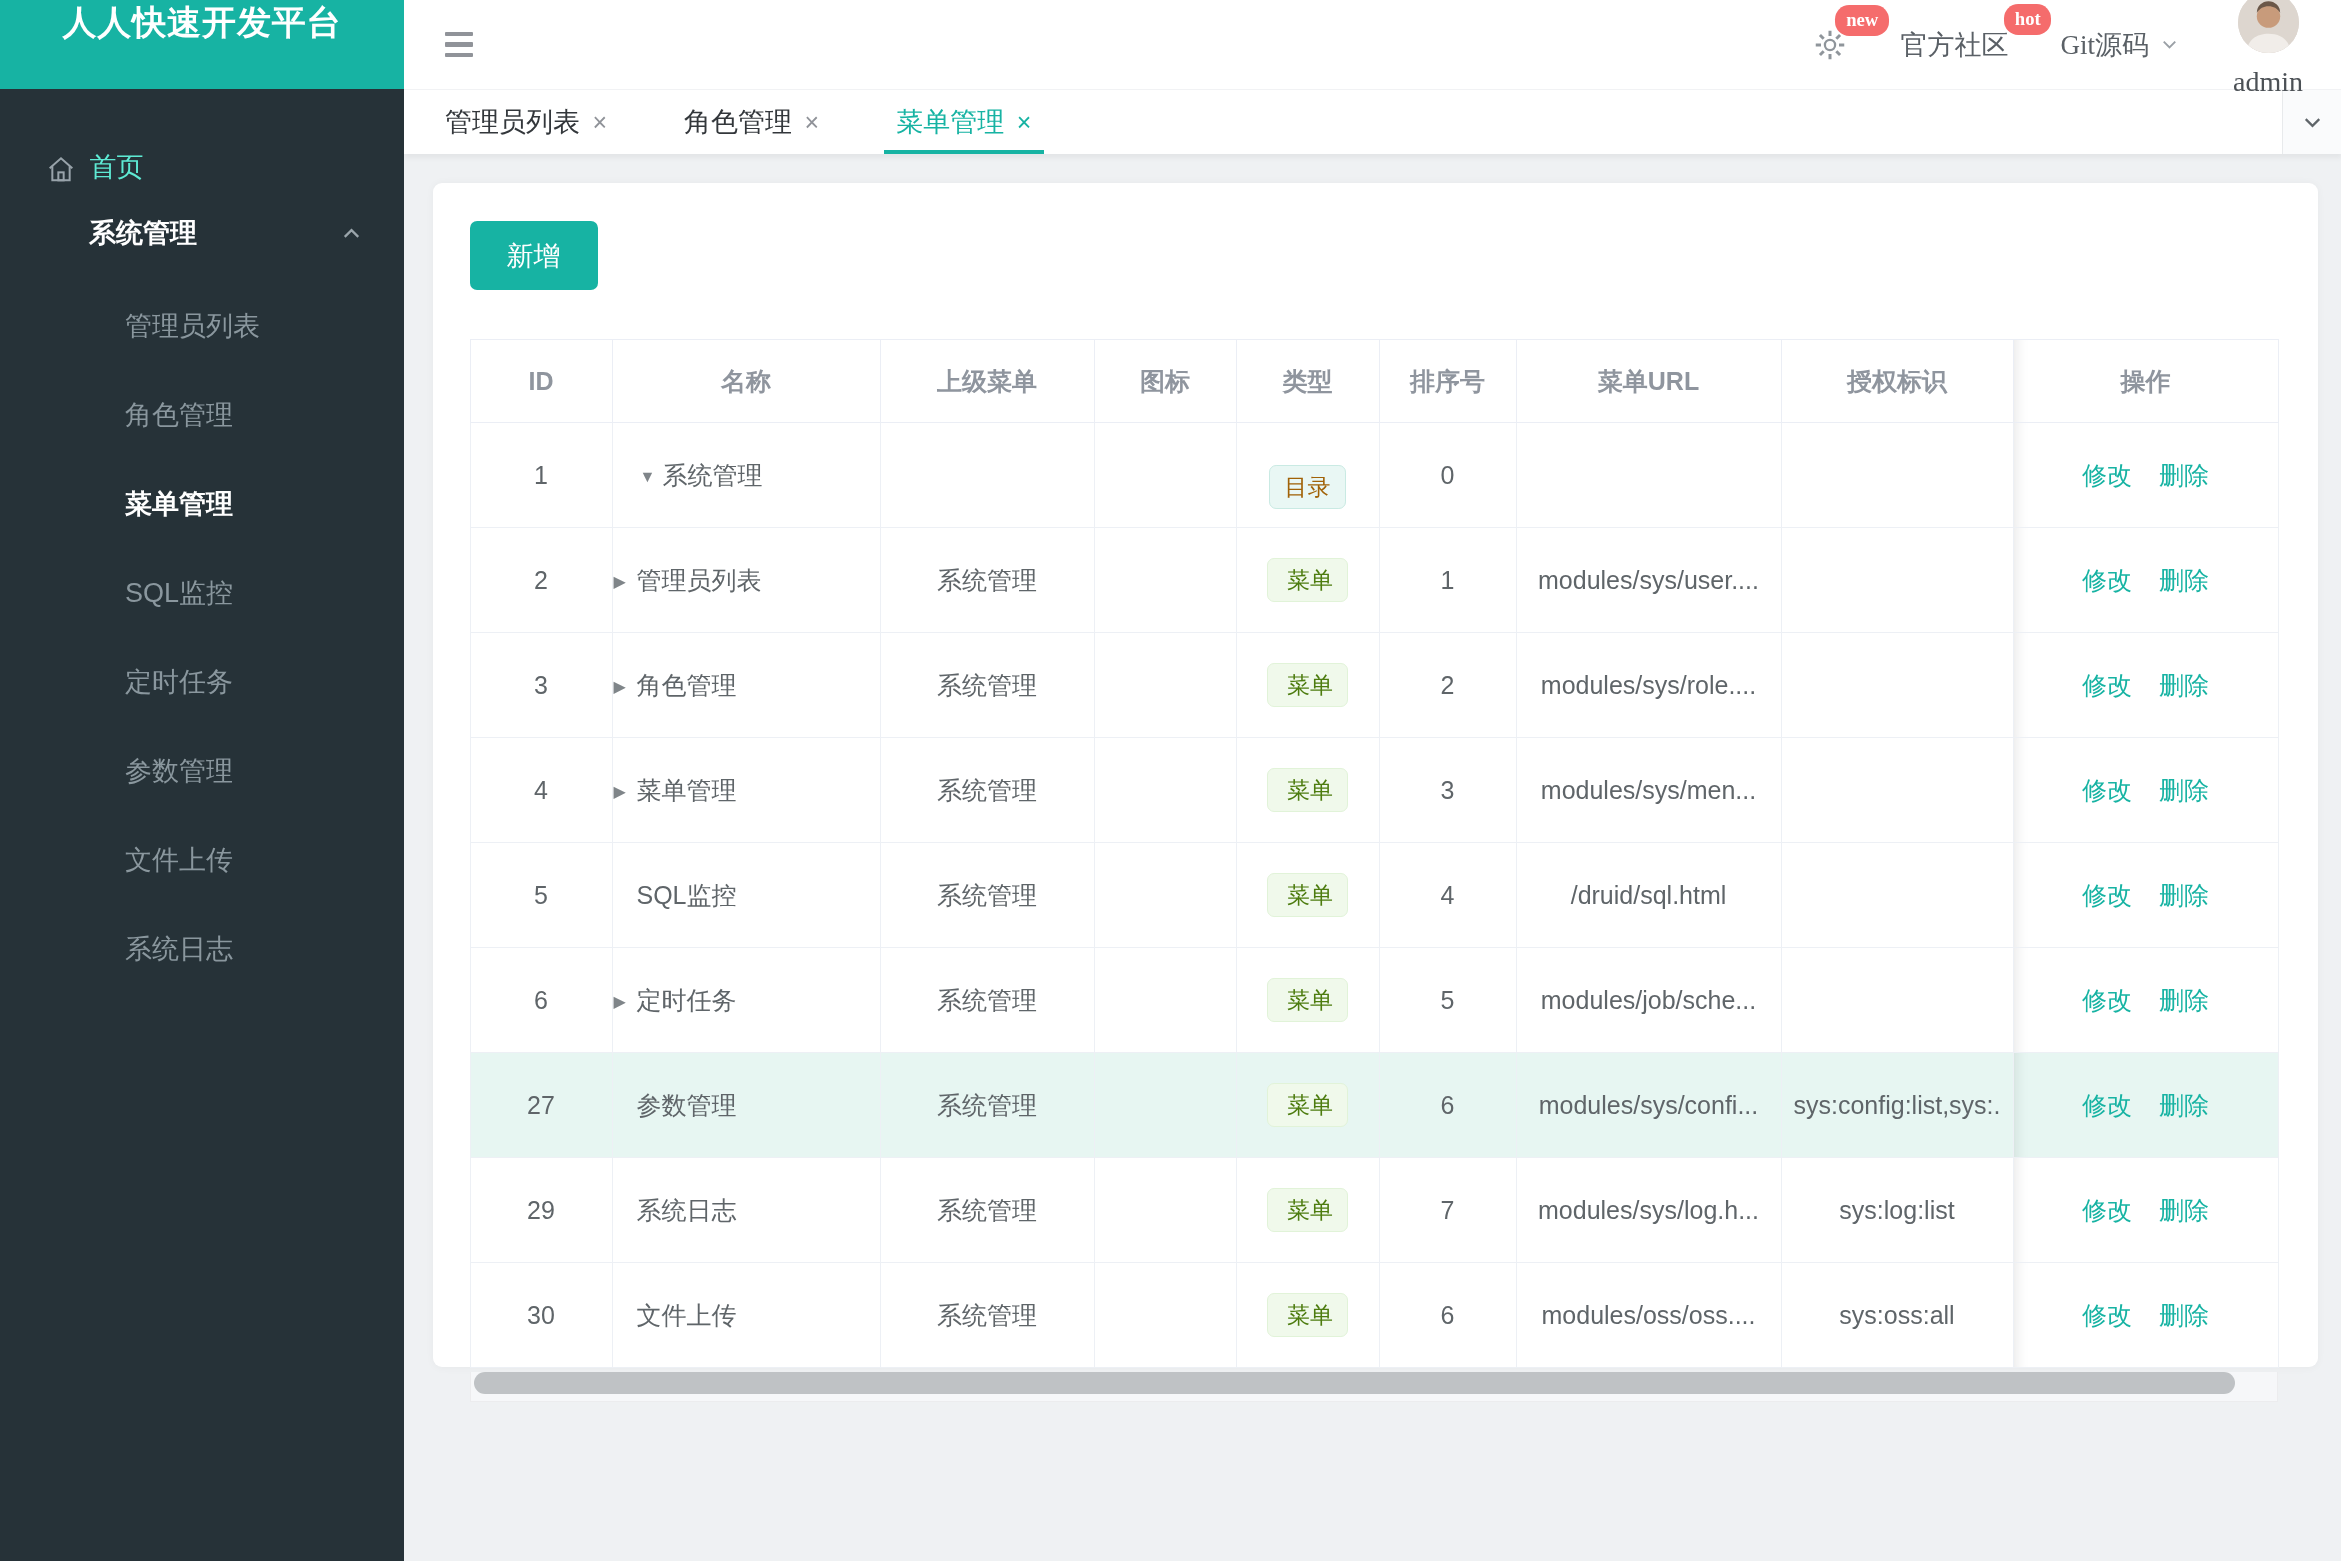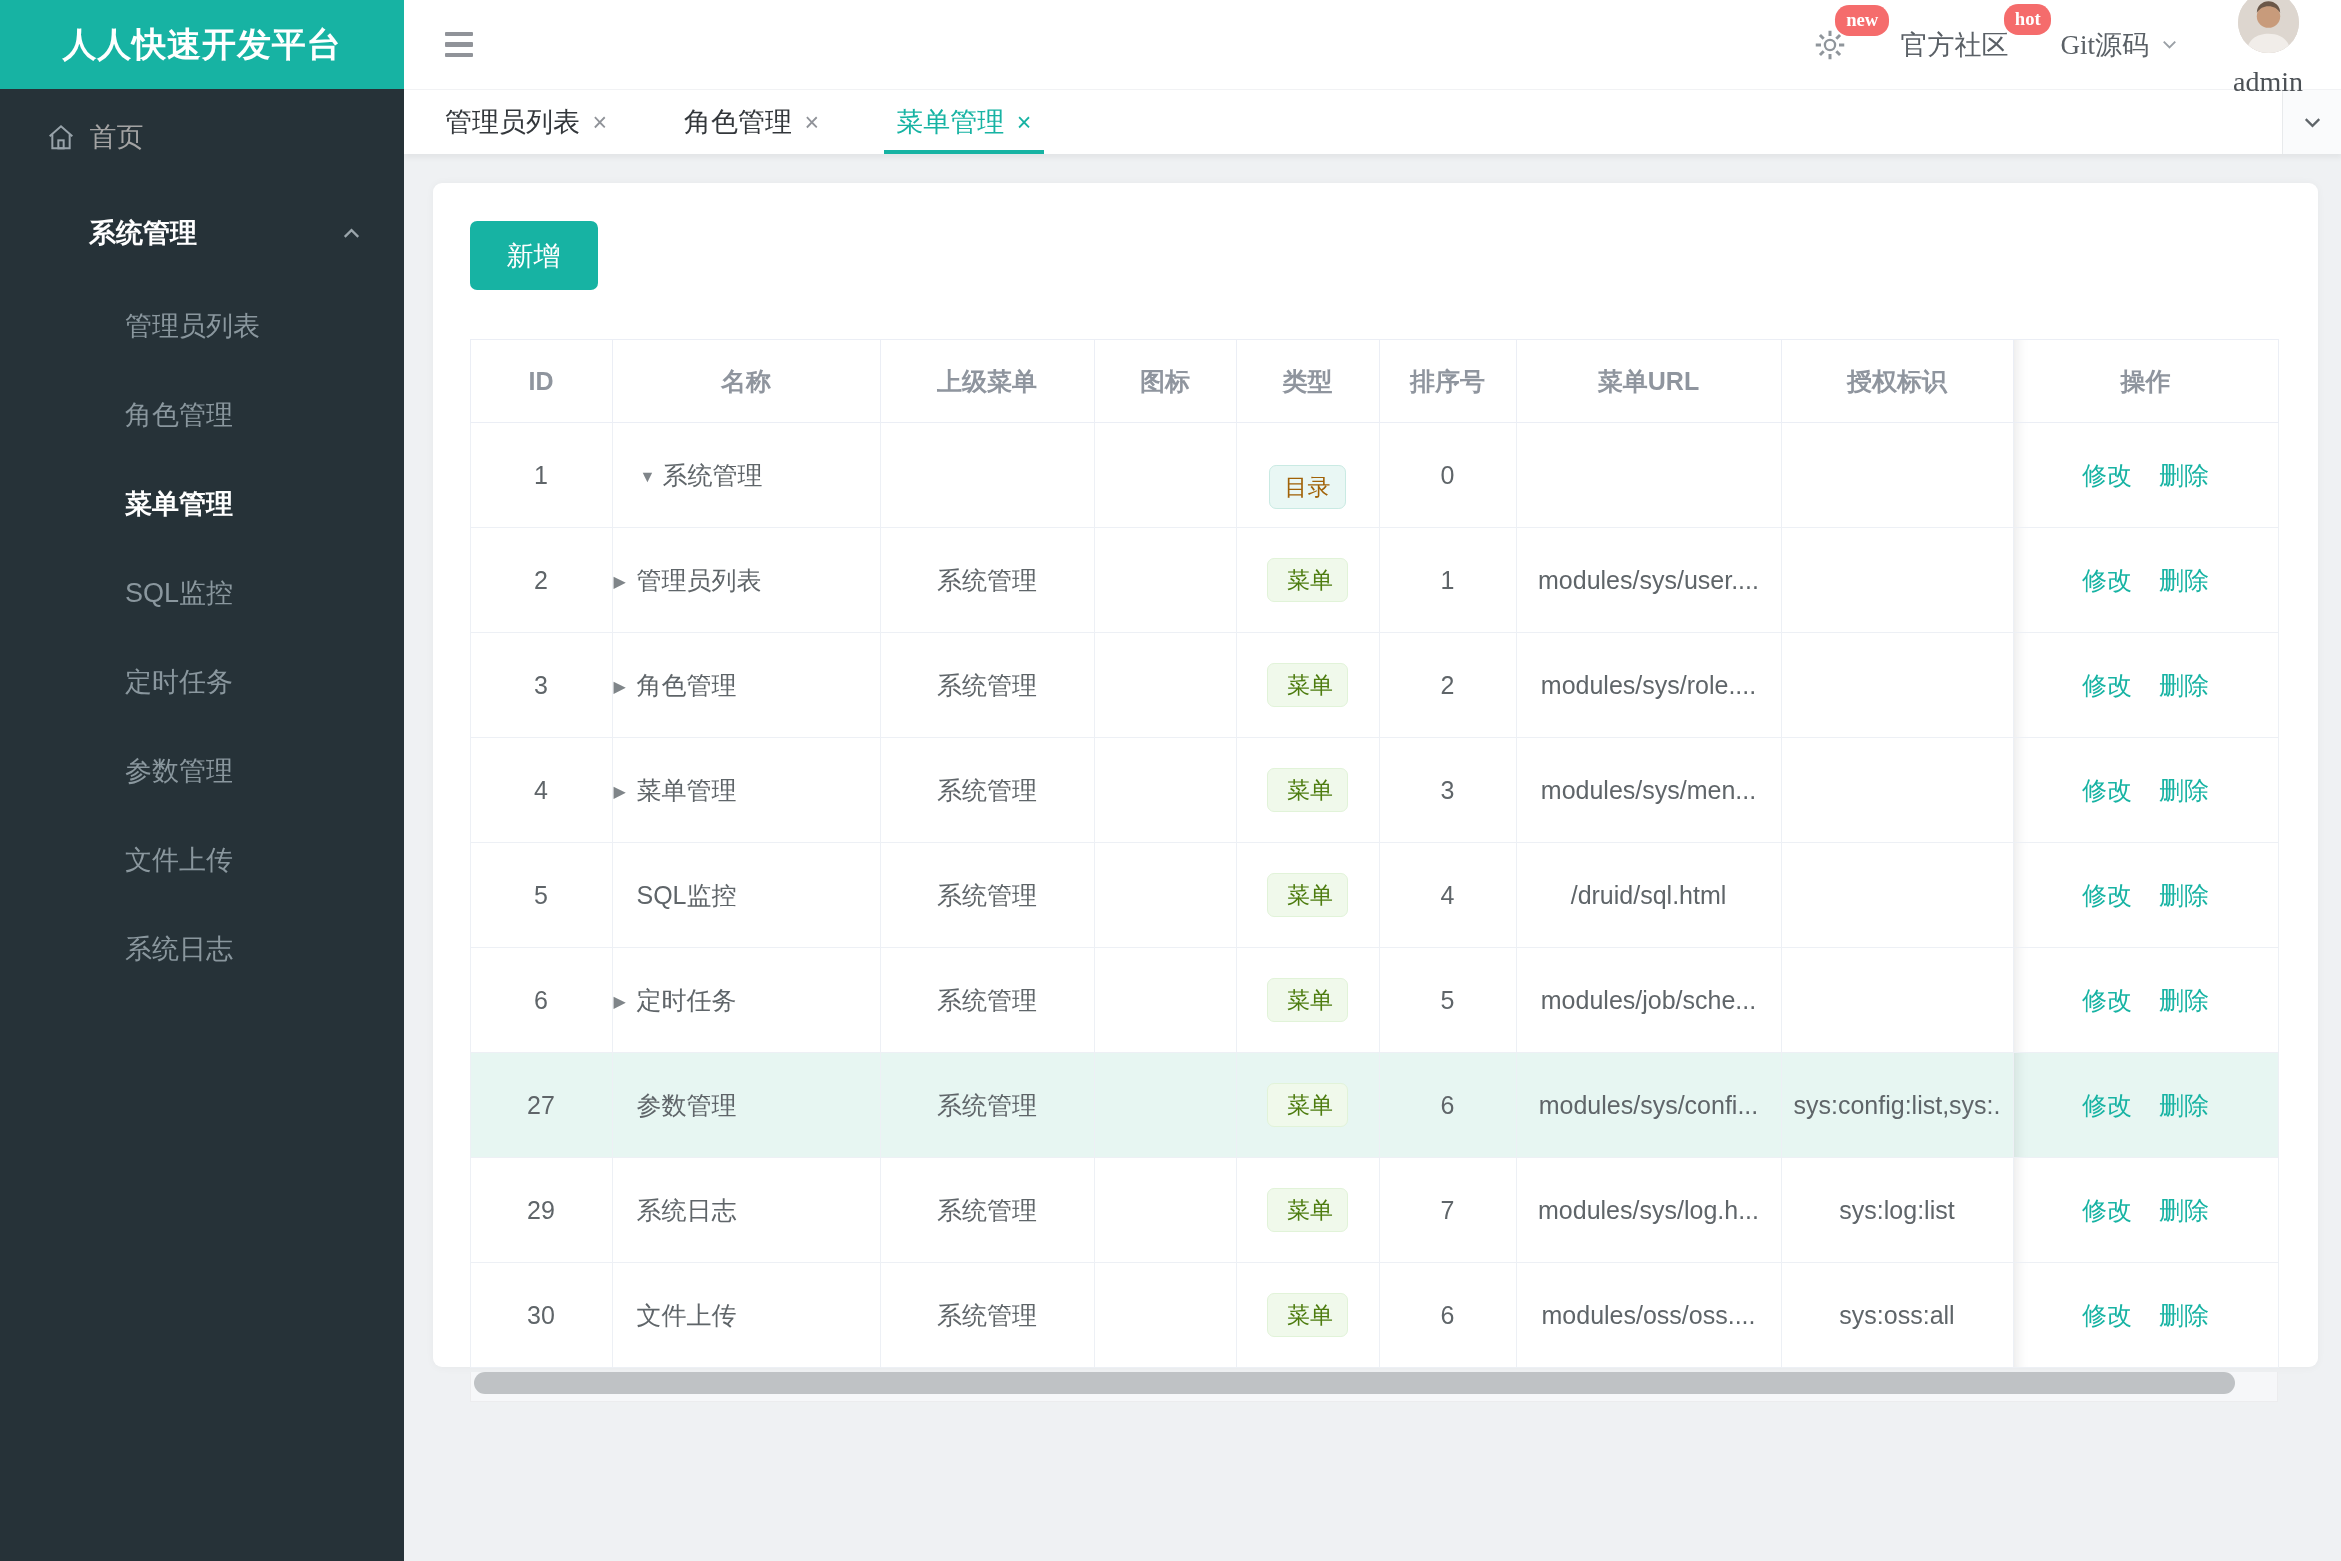--- a/index.html
+++ b/index.html
@@ -1,22 +1,22 @@
 <!DOCTYPE html>
 <html style="font-size:14.2px"><head>
 <meta charset="utf-8">
 <style>
   html,body{margin:0;padding:0;background:#eef1f3;font-family:"Liberation Sans","DejaVu Sans",sans-serif;}
   .app{position:relative;width:2342px;height:1562px;overflow:hidden;background:#eff1f3;}
 
   
   .sidebar{position:absolute;left:0;top:0;bottom:0;width:404px;background:#263238;z-index:6;}
-  .logo{height:89px;background:#17b3a3;display:flex;align-items:center;justify-content:center;
+  .logo{height:89px;background:#17b3a3;display:flex;justify-content:center;
         color:#fff;font-size:34px;font-weight:700;letter-spacing:0.9px;}
-  .menu-home{height:96px;display:flex;align-items:center;padding-left:45px;color:#a3a3a3;font-size:27px;cursor:pointer;}
+  .menu-home{height:96px;display:flex;align-items:flex-end;padding-left:45px;color:#5eead4;font-size:27px;cursor:pointer;}
   .menu-home .hicon{width:32px;height:32px;margin-right:12.5px;display:inline-flex;}
   .menu-group{height:96px;display:flex;align-items:center;padding:0 39px 0 89px;color:#ffffff;
               font-size:27px;font-weight:700;cursor:pointer;}
   .menu-group .gchev{margin-left:auto;width:27px;height:27px;display:inline-flex;}
   .menu-sub{height:89px;display:flex;align-items:center;padding-left:125px;color:#8a979e;font-size:27px;cursor:pointer;}
   .menu-sub.active{color:#ffffff;font-weight:700;}
 
   
   .topbar{position:absolute;left:404px;top:0;right:0;height:89px;background:#fff;display:flex;
           align-items:center;padding:0 39px;box-sizing:border-box;z-index:4;font-family:Liberation Serif, serif;}

